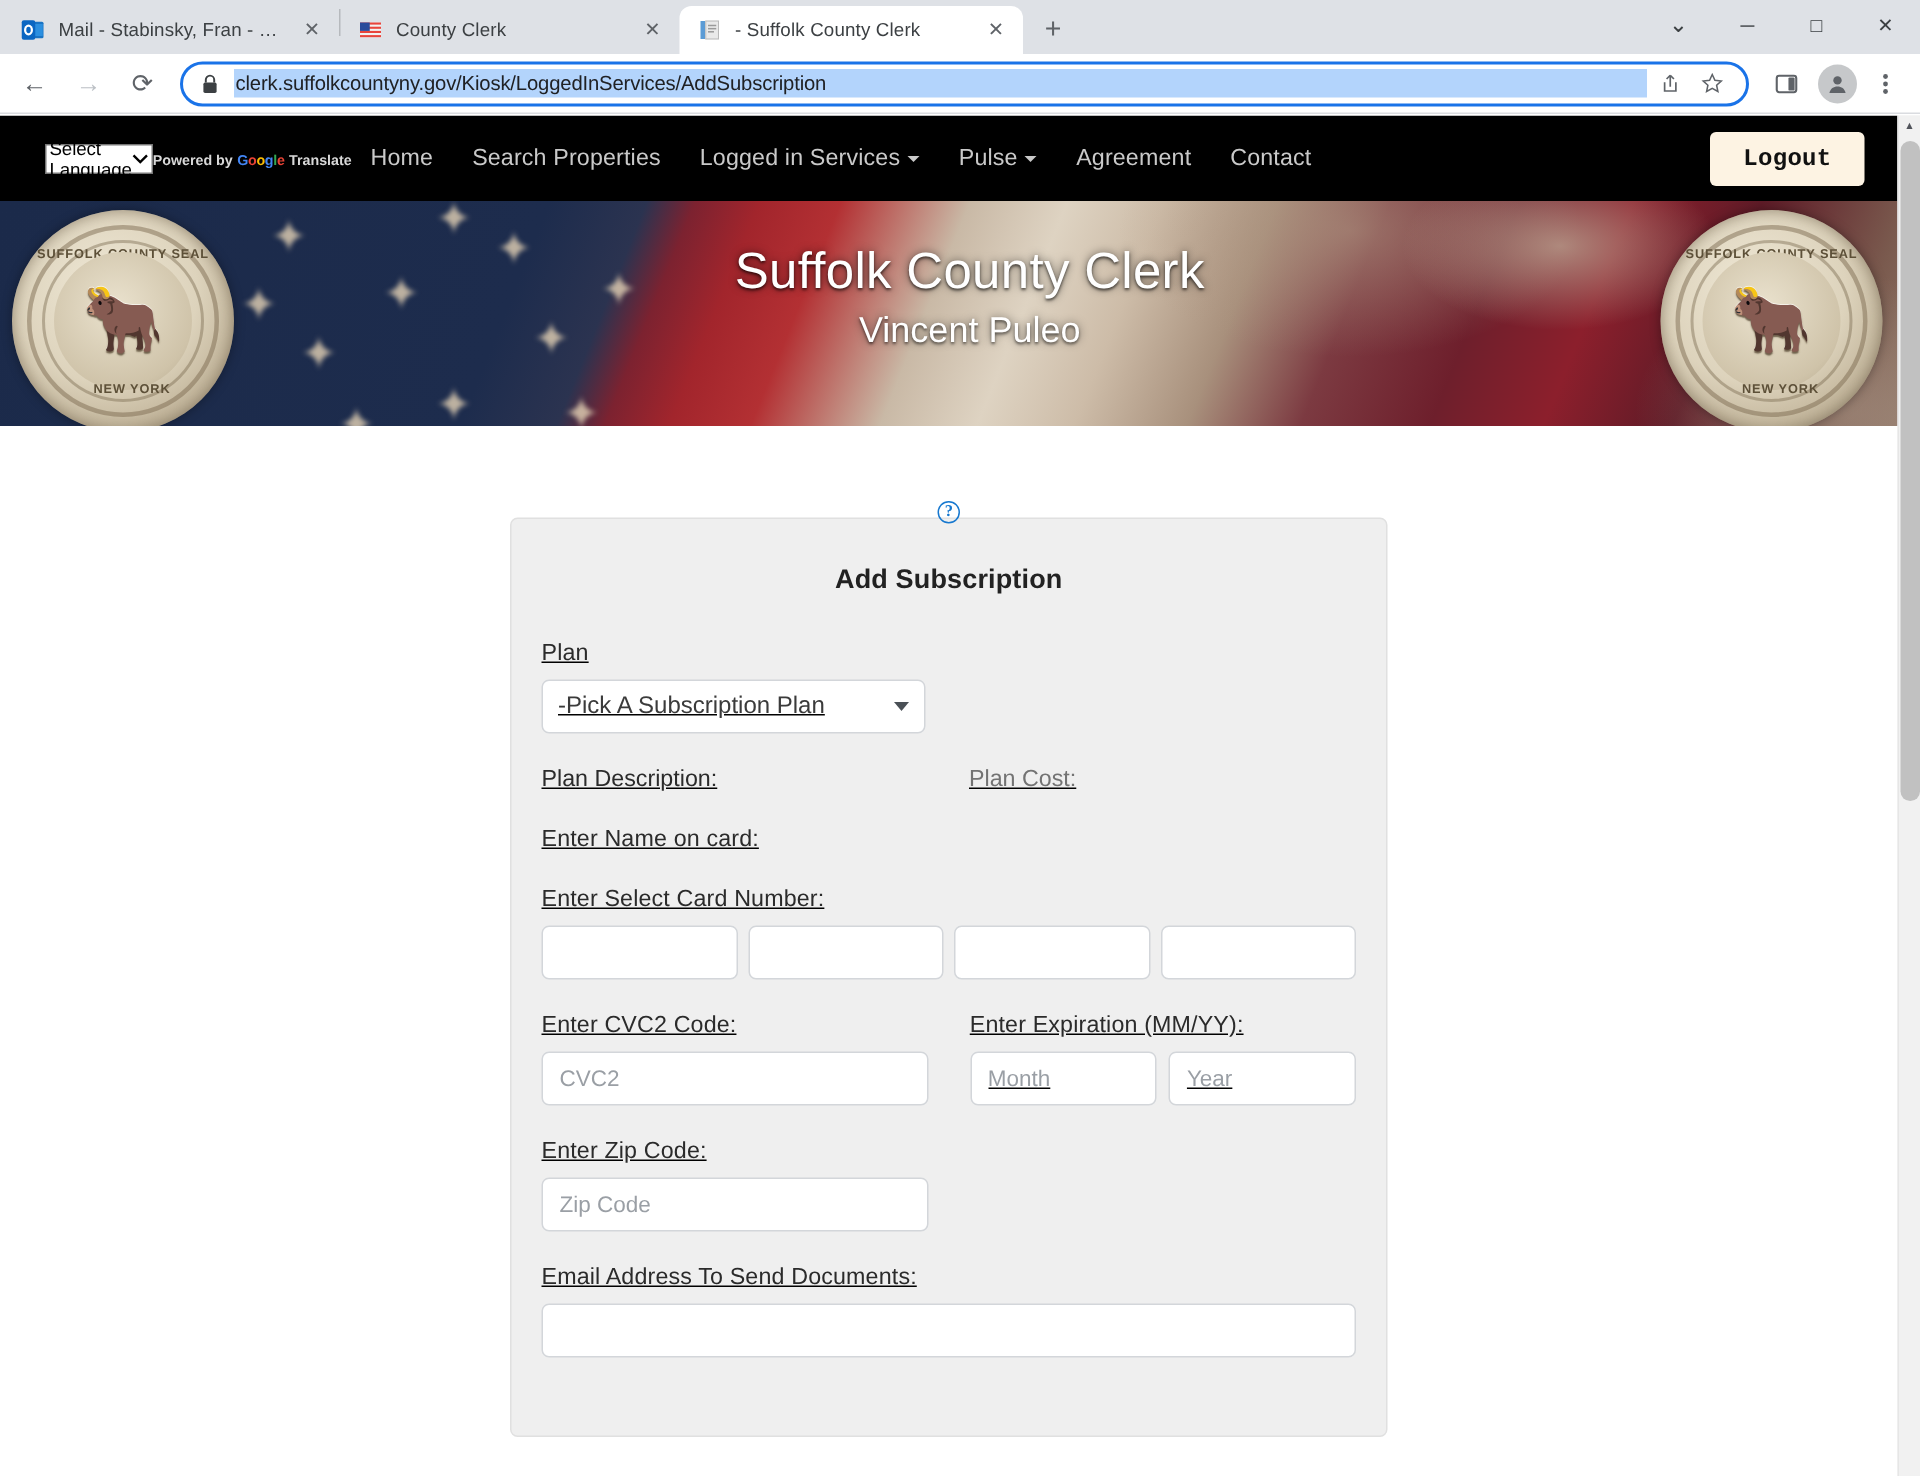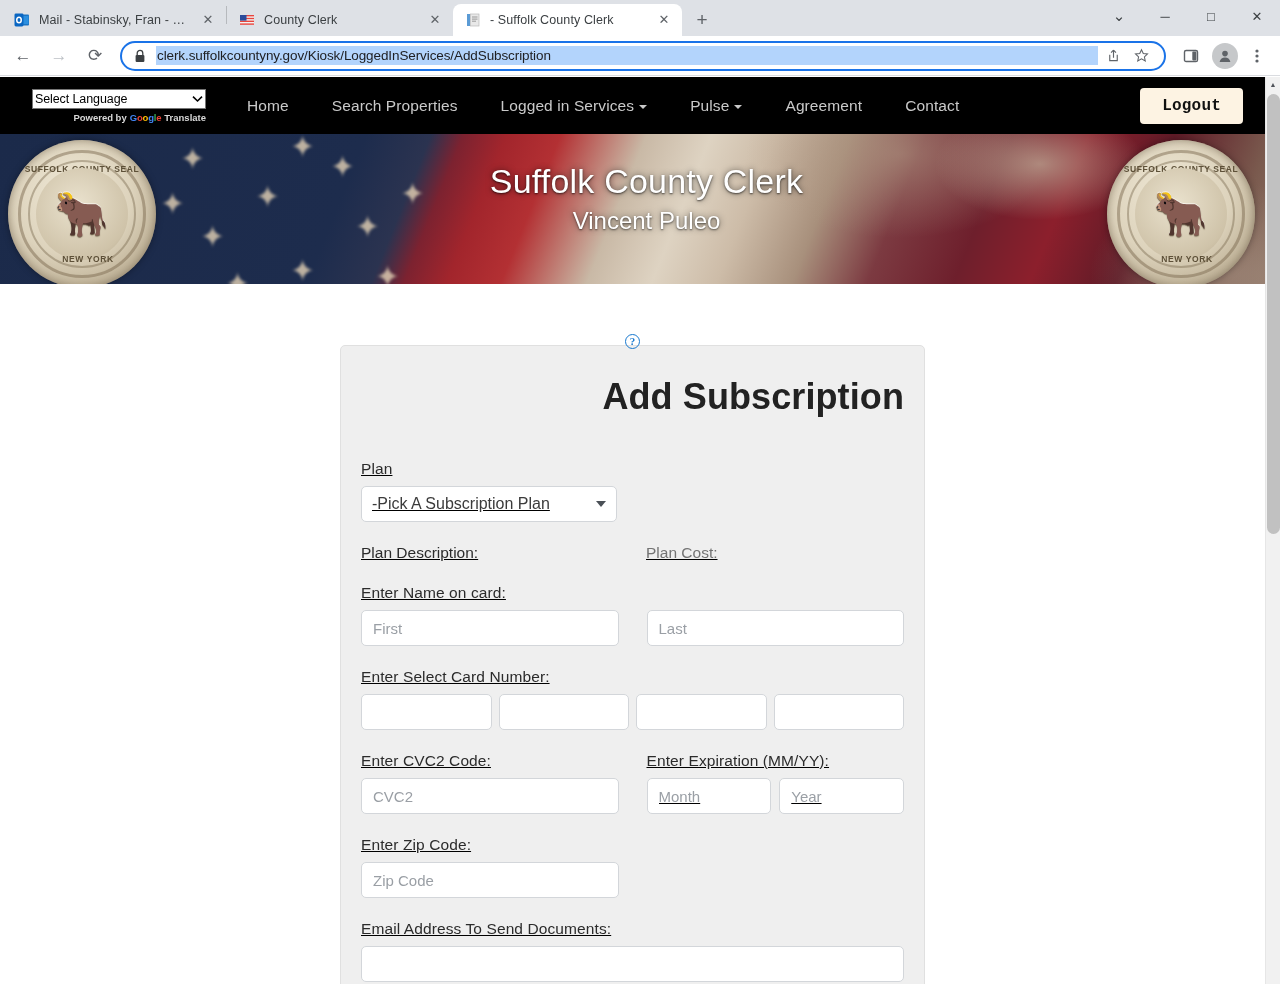--- a/index.html
+++ b/index.html
@@ -153,22 +153,22 @@
   .sitenav {
     height: 57px;
     background: #000000;
     display: flex;
     align-items: center;
     padding: 0 22px 0 30px;
   }
   .translate-widget {
     width: 176px;
     display: flex;
-    flex-direction: column;
-    align-items: flex-end;
+    flex-direction: row;
+    align-items: center;
     margin-right: 28px;
   }
   .lang-select {
     width: 174px;
     height: 20px;
     background: #ffffff;
     border: 1px solid #767676;
     font-size: 12.5px;
     color: #000;
     padding: 0 2px;
@@ -182,21 +182,21 @@
     font-size: 9.5px;
     color: #d8d8d8;
     margin-top: 3px;
     display: flex;
     align-items: baseline;
     white-space: nowrap;
     font-weight: bold;
   }
   .poweredby .g-logo { margin: 0 3px; font-weight: bold; letter-spacing: -.2px; }
   .g1{color:#4285F4}.g2{color:#EA4335}.g3{color:#FBBC05}.g4{color:#4285F4}.g5{color:#34A853}.g6{color:#EA4335}
-  .navlinks { display: flex; align-items: center; gap: 17px; flex: 1 1 auto; }
+  .navlinks { display: flex; align-items: center; gap: 0; flex: 1 1 auto; }
   .navlink {
     color: #c9c9c9;
     font-size: 15.5px;
     padding: 6px 13px;
     white-space: nowrap;
     letter-spacing: .1px;
   }
   .caret {
     display: inline-block;
     margin-left: 5px;
@@ -341,25 +341,25 @@
   }
   .card {
     width: 585px;
     margin: 14px auto 0;
     background: #efefef;
     border: 1px solid #e0e0e0;
     border-radius: 5px;
     padding: 22px 20px 30px 20px;
   }
   .card-title {
-    text-align: right;
-    font-size: 36px;
+    text-align: center;
+    font-size: 18px;
     color: #222;
     font-weight: bold;
-    margin: 8px 0 42px 0;
+    margin: 8px 0 30px 0;
     letter-spacing: .1px;
   }
   .fld-label {
     font-size: 15.5px;
     color: #2b2b2b;
     margin-bottom: 8px;
     letter-spacing: .1px;
   }
   .group { margin-bottom: 22px; text-decoration: underline; }
   .row2 { display: flex; gap: 28px; }
@@ -629,24 +629,20 @@
             </div>
           </div>
 
           <div class="group infoline">
             <div class="a">Plan Description:</div>
             <div class="b">Plan Cost:</div>
           </div>
 
           <div class="group">
             <div class="fld-label">Enter Name on card:</div>
-            <div class="row2">
-              <div class="col"><input class="txtin" type="text" placeholder="First" style=""></div>
-              <div class="col"><input class="txtin" type="text" placeholder="Last" style=""></div>
-            </div>
           </div>
 
           <div class="group">
             <div class="fld-label">Enter Select Card Number:</div>
             <div class="ccrow">
               <input class="txtin" type="text" value="" style="">
               <input class="txtin" type="text" value="" style="">
               <input class="txtin" type="text" value="" style="">
               <input class="txtin" type="text" value="" style="">
             </div>

